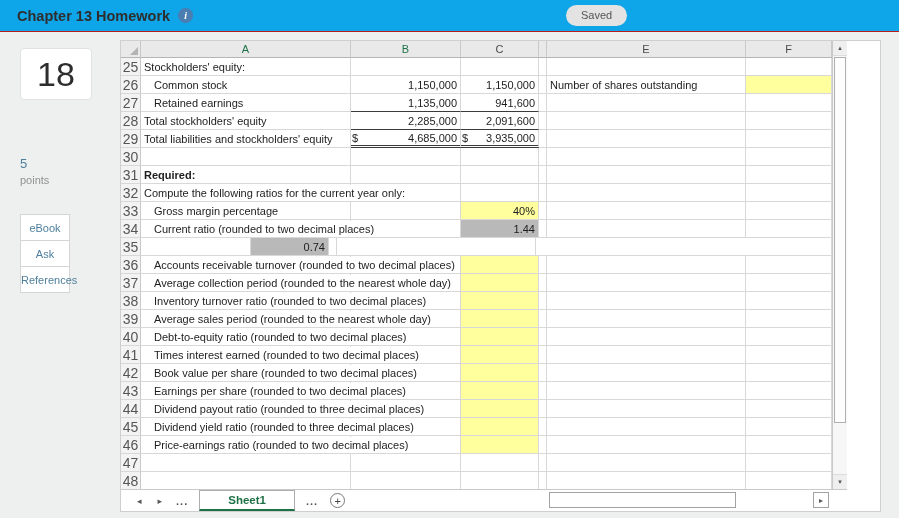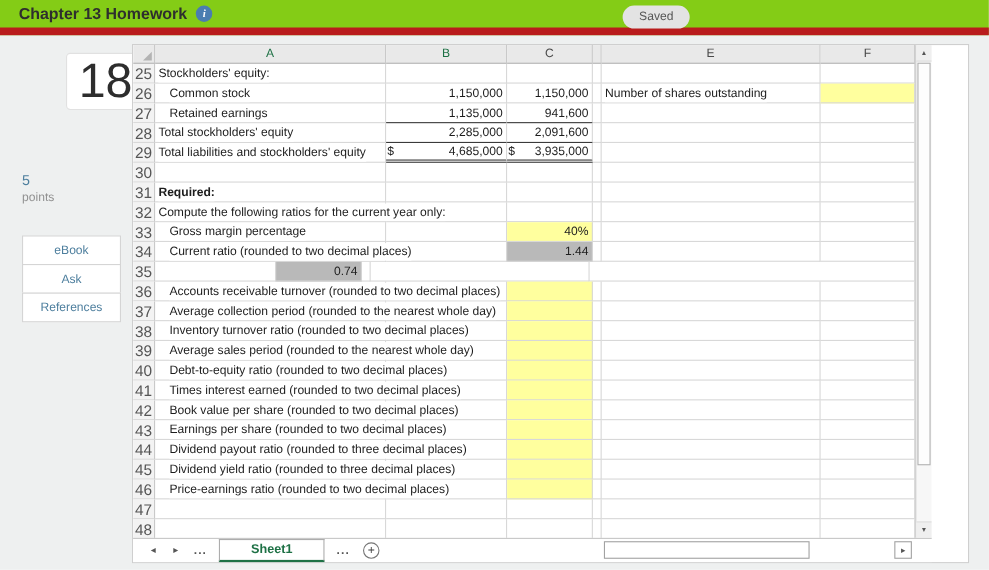--- a/index.html
+++ b/index.html
@@ -5,49 +5,49 @@
   * { box-sizing: border-box; margin: 0; padding: 0; }
   html,body { width: 899px; height: 518px; overflow: hidden; }
   body {
     font-family: "Liberation Sans", "DejaVu Sans", sans-serif;
     background: #eef0f0;
     position: relative;
   }
   
   .topbar {
     position: absolute; left: 0; top: 0; width: 899px; height: 32px;
-    background: #84cc16; border-bottom: 7px solid #b91c1c;
+    background: #0ea5e9; border-bottom: 1px solid #b91c1c;
     display: flex; align-items: center; padding: 0 17px;
   }
   .page-title { font-size: 14.5px; font-weight: 600; color: #2e2e2e; }
   .info-icon {
     width: 15px; height: 15px; border-radius: 50%;
     background: var(--info-blue, #4a7db1); color: #fff;
     font: italic bold 10px "Liberation Serif", serif;
     display: inline-flex; align-items: center; justify-content: center;
     margin-left: 8px; cursor: pointer;
   }
   .saved-pill {
     position: absolute; left: 566px; top: 5px; height: 21px;
     background: #e3e3e3; border-radius: 11px; padding: 0 15px;
     font-size: 11px; color: #555; line-height: 21px;
   }
   
   .qcard {
     position: absolute; left: 20px; top: 48px; width: 72px; height: 52px;
     background: #fff; border: 1px solid #e1e1e1; border-radius: 4px;
     display: flex; align-items: center; justify-content: center;
-    font-size: 44px; color: #2d2d2d; margin-left: 40px;
+    font-size: 34px; color: #2d2d2d;
   }
   .points { position: absolute; left: 20px; top: 156px; }
   .points-value { color: #4e7f9e; font-size: 13px; }
   .points-label { color: #919191; font-size: 11px; margin-top: 3px; }
   .side-buttons { position: absolute; left: 20px; top: 215px; width: 74px; }
   .side-buttons button {
-    display: block; width: 90px; height: 27px; margin-top: -1px;
+    display: block; width: 50px; height: 27px; margin-top: -1px;
     background: #fff; border: 1px solid #d5d5d5;
     color: var(--link-blue, #4e7f9e); font-size: 11px; cursor: pointer;
     font-family: "Liberation Sans", sans-serif;
   }
   
   .sheet-panel {
     position: absolute; left: 120px; top: 40px; width: 761px; height: 472px;
     background: #fff; border: 1px solid #cfcfcf;
   }
   .sheet-inner { width: 726px; height: 100%; display: flex; flex-direction: column; }

